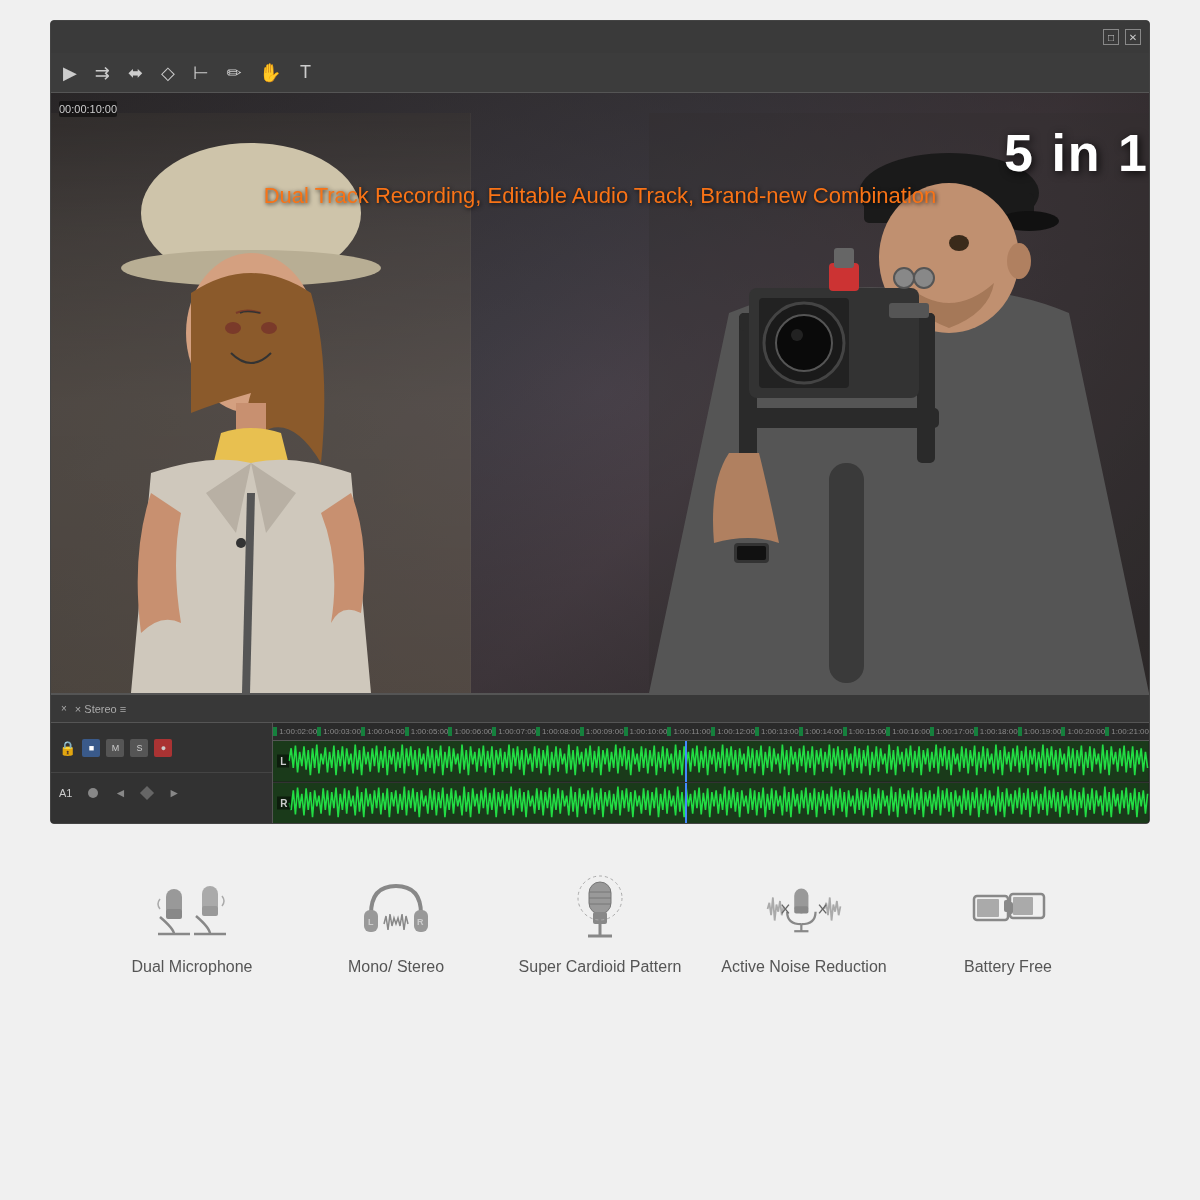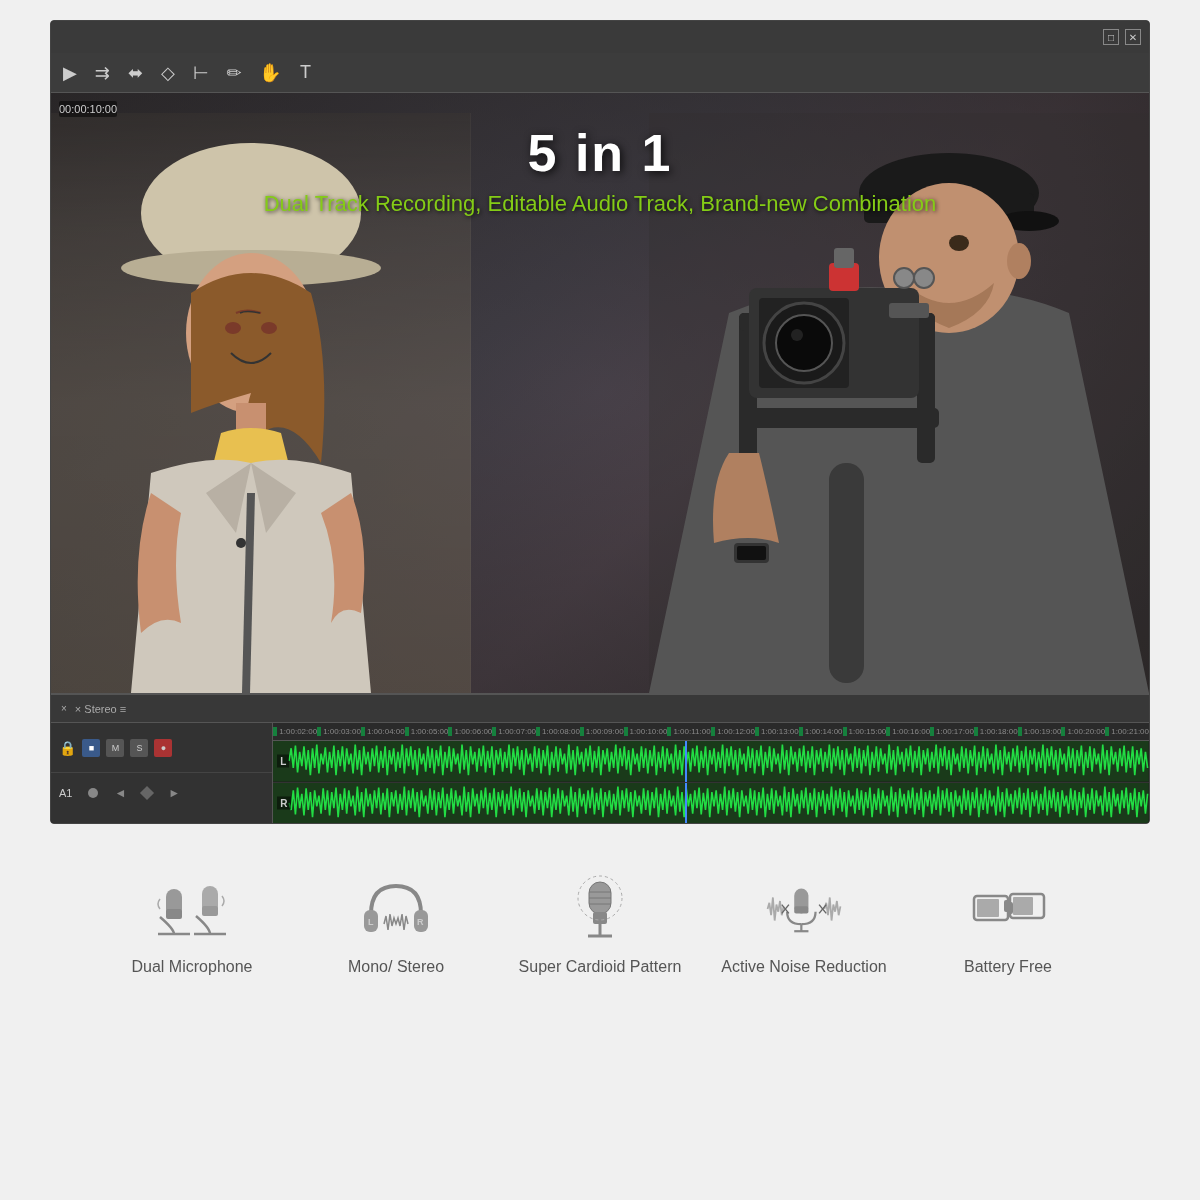--- a/index.html
+++ b/index.html
@@ -120,28 +120,28 @@
       text-align: center;
       z-index: 10;
     }
 
     .main-title {
       font-size: 52px;
       font-weight: 900;
       color: #ffffff;
       text-shadow: 2px 2px 8px rgba(0,0,0,0.8);
       letter-spacing: 2px;
+      text-align: right;
     }
 
     .sub-title {
       font-size: 22px;
       font-weight: 400;
-      color: #84cc16;
+      color: #f97316;
       text-shadow: 1px 1px 4px rgba(0,0,0,0.8);
-      margin-top: 8px;
     }
 
     
     .timeline-section {
       background: #2c2c2c;
       height: 130px;
       border-top: 2px solid #555;
       display: flex;
       flex-direction: column;
     }

